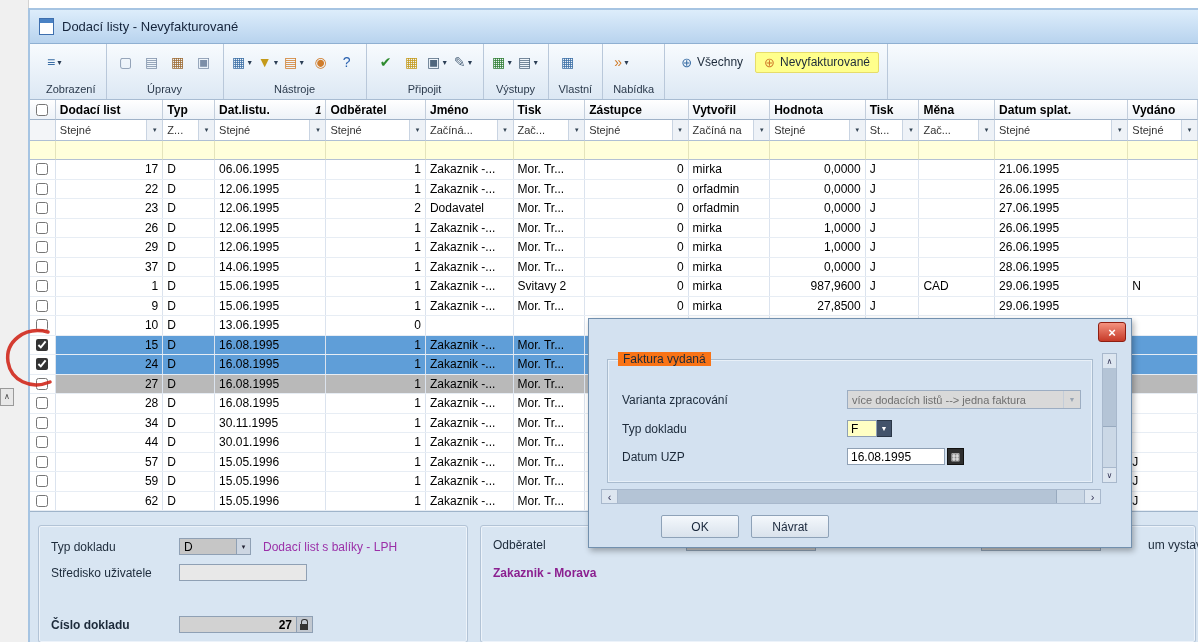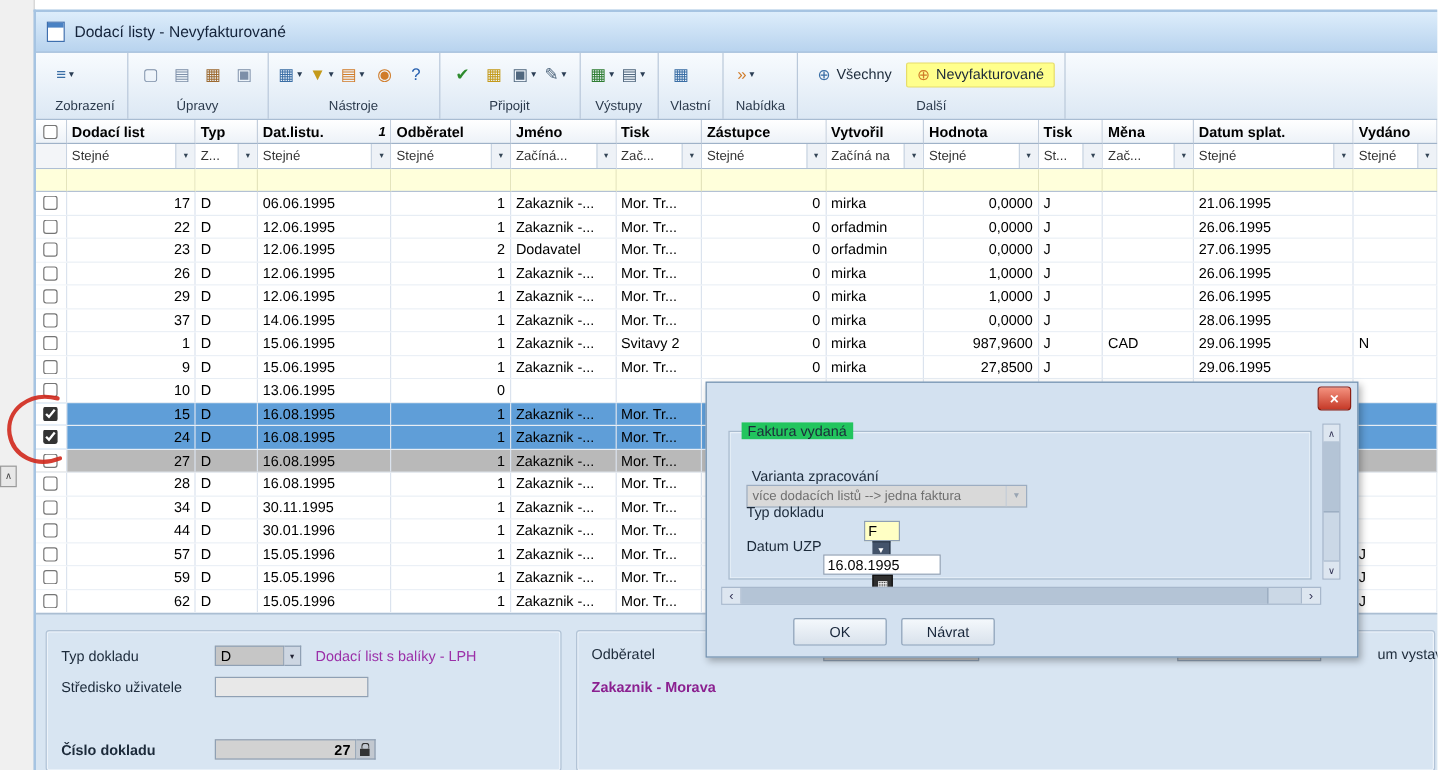--- a/index.html
+++ b/index.html
@@ -74,22 +74,22 @@
   .dialog{position:absolute;left:588px;top:318px;width:544px;height:230px;background:#d3e1f0;border:1px solid #7290ae;
           box-shadow:2px 3px 6px rgba(0,0,0,.3);z-index:50;box-sizing:border-box;}
   .dlg-title{height:24px;background:linear-gradient(#e4effa,#9cbbdc);display:flex;align-items:center;padding:0 10px;
              border-bottom:1px solid #8aa8c8;}
   .dlg-title-text{font-weight:bold;font-size:12px;color:#0d2c4e;}
   .dlg-close{position:absolute;right:5px;top:3px;width:26px;height:18px;background:linear-gradient(#f4927f,#c63a28);
              border:1px solid #8e1e12;border-radius:3px;color:#fff;font-weight:bold;font-size:13px;line-height:1;
              display:flex;align-items:center;justify-content:center;}
   .dlg-fieldset{position:absolute;left:18px;top:40px;width:484px;height:122px;border:1px solid #a9bbce;
                 box-shadow:inset 0 0 0 1px #e8f0f8;}
-  .dlg-legend{position:absolute;top:-8px;left:10px;background:#22c55e;padding:0 5px;font-size:12px;color:#1c2a3a;}
-  .dlg-frow{position:absolute;left:14px;display:flex;align-items:center;flex-direction:column;}
+  .dlg-legend{position:absolute;top:-8px;left:10px;background:#f97316;padding:0 5px;font-size:12px;color:#1c2a3a;}
+  .dlg-frow{position:absolute;left:14px;display:flex;align-items:center;}
   .dlg-flabel{width:225px;font-size:12px;color:#1c2a3a;}
   .dlg-select{width:234px;height:19px;background:#d9d9d9;border:1px solid #9cadc2;color:#6f6f6f;font-size:11px;
               display:flex;align-items:center;padding-left:4px;box-sizing:border-box;overflow:hidden;white-space:nowrap;}
   .sel-arrow{margin-left:auto;width:16px;align-self:stretch;display:flex;align-items:center;justify-content:center;
              font-size:7px;color:#98a4b2;border-left:1px solid #c4cdd8;flex:0 0 auto;}
   .dlg-input-yellow{width:30px;height:17px;background:#ffffc4;border:1px solid #8fa0b4;font-size:12px;display:flex;
                     align-items:center;padding-left:3px;box-sizing:border-box;}
   .dlg-spinbtn{width:15px;height:17px;background:#43536a;color:#fff;font-size:7px;display:flex;align-items:center;
                justify-content:center;border:1px solid #2a3646;border-left:none;box-sizing:border-box;}
   .dlg-input{width:98px;height:17px;background:#fff;border:1px solid #8fa0b4;font-size:12px;display:flex;align-items:center;
@@ -233,21 +233,20 @@
           <div class="tb-icons">
             <div class="tb-textbtn">
               <span class="tb-oicon" style="color: rgb(58, 110, 165);">⊕</span>
               <span>Všechny</span>
             </div>
             <div class="tb-textbtn hl">
               <span class="tb-oicon" style="color: rgb(208, 124, 42);">⊕</span>
               <span>Nevyfakturované</span>
             </div>
           </div>
-          <div class="tb-label">Další</div>
         </div>
       </div>
 
     <div class="grid">
         <div class="grid-row">
           <div class="gh-cell cb" style="width: 26px;">
             <input type="checkbox" style="">
           </div>
           <div class="gh-cell" style="width: 108px;">
             <span>Dodací list</span>

